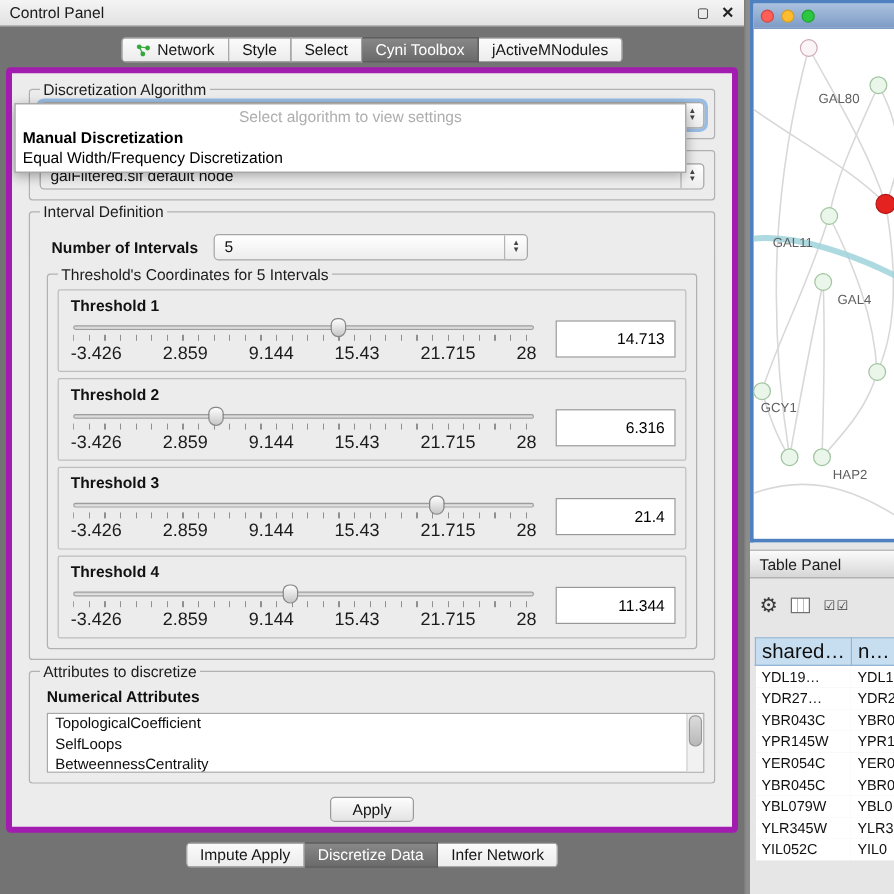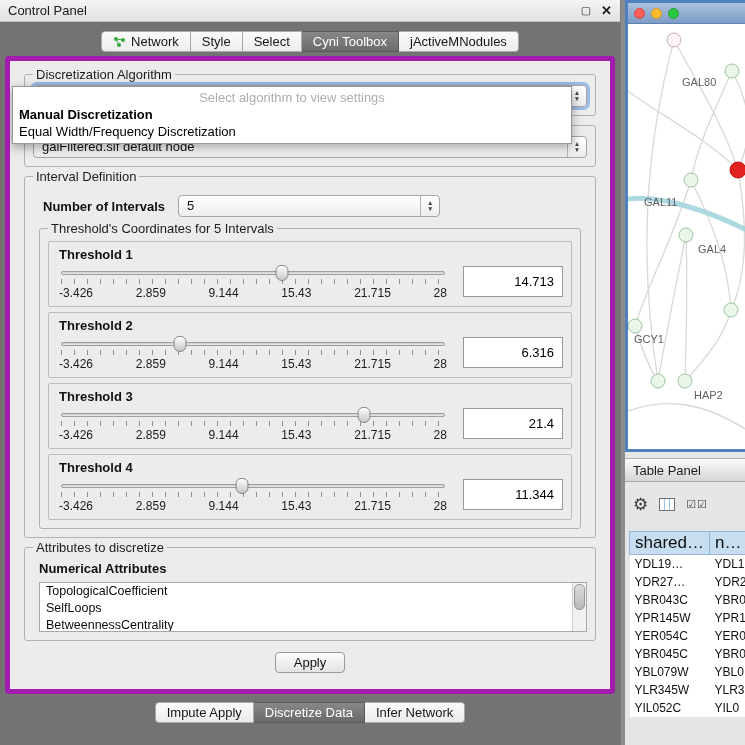--- a/index.html
+++ b/index.html
@@ -54,21 +54,21 @@
   .threshold-box { border: 1px solid #bdbdbd; border-radius: 2px; margin-top: 5px; padding: 5px 8px 6px 8px; background: #ececec; }
   .threshold-box:first-of-type { margin-top: 2px; }
   .t-label { font-weight: bold; font-size: 13px; margin-left: 2px; }
   .t-body { display: grid; grid-template-columns: 1fr 100px; column-gap: 14px; align-items: center; }
   .slider-area { padding: 9px 2px 0 2px; }
   .track { position: relative; height: 4px; margin: 0 2px; background: linear-gradient(#cdcdcd,#ebebeb); border: 1px solid #9d9d9d; border-radius: 2px; }
   .thumb { position: absolute; top: -7px; width: 13px; height: 16px; transform: translateX(-50%);
            background: linear-gradient(#fdfdfd,#c7c7c7); border: 1px solid #868686; border-radius: 6px 6px 7px 7px; }
   .ticks { height: 5px; margin: 4px 2px 0 2px;
            background: repeating-linear-gradient(to right, #8f8f8f 0, #8f8f8f 1px, transparent 1px, transparent 13px); }
-  .tick-labels { display: flex; justify-content: space-between; margin-top: 2px; font-size: 12px; color: #1c1c1c; }
+  .tick-labels { display: flex; justify-content: space-between; margin-top: 2px; font-size: 15px; color: #1c1c1c; }
   .value-box { height: 31px; background: #fff; border: 1px solid #989898; display: flex; align-items: center; justify-content: flex-end;
                padding: 0 8px; font-size: 13px; color: #000; }
 
   .attrs-group { margin: 10px 26px 0 26px; padding: 3px 10px 10px 10px; }
   .attr-title { font-weight: bold; font-size: 13px; margin: 3px 0 6px 6px; }
   .list-box { position: relative; margin-left: 6px; background: #fff; border: 1px solid #a8a8a8; height: 50px; overflow: hidden; }
   .list-items { position: absolute; left: 0; top: 0; right: 14px; }
   .list-item { font-size: 12.5px; line-height: 17px; padding-left: 6px; color: #0d0d0d; white-space: nowrap; }
   .list-scrollbar { position: absolute; right: 0; top: 0; bottom: 0; width: 14px; background: #f1f1f1; border-left: 1px solid #cfcfcf; }
   .list-thumb { position: absolute; top: 1px; left: 1px; width: 11px; height: 26px; background: linear-gradient(#dcdcdc,#b8b8b8);

